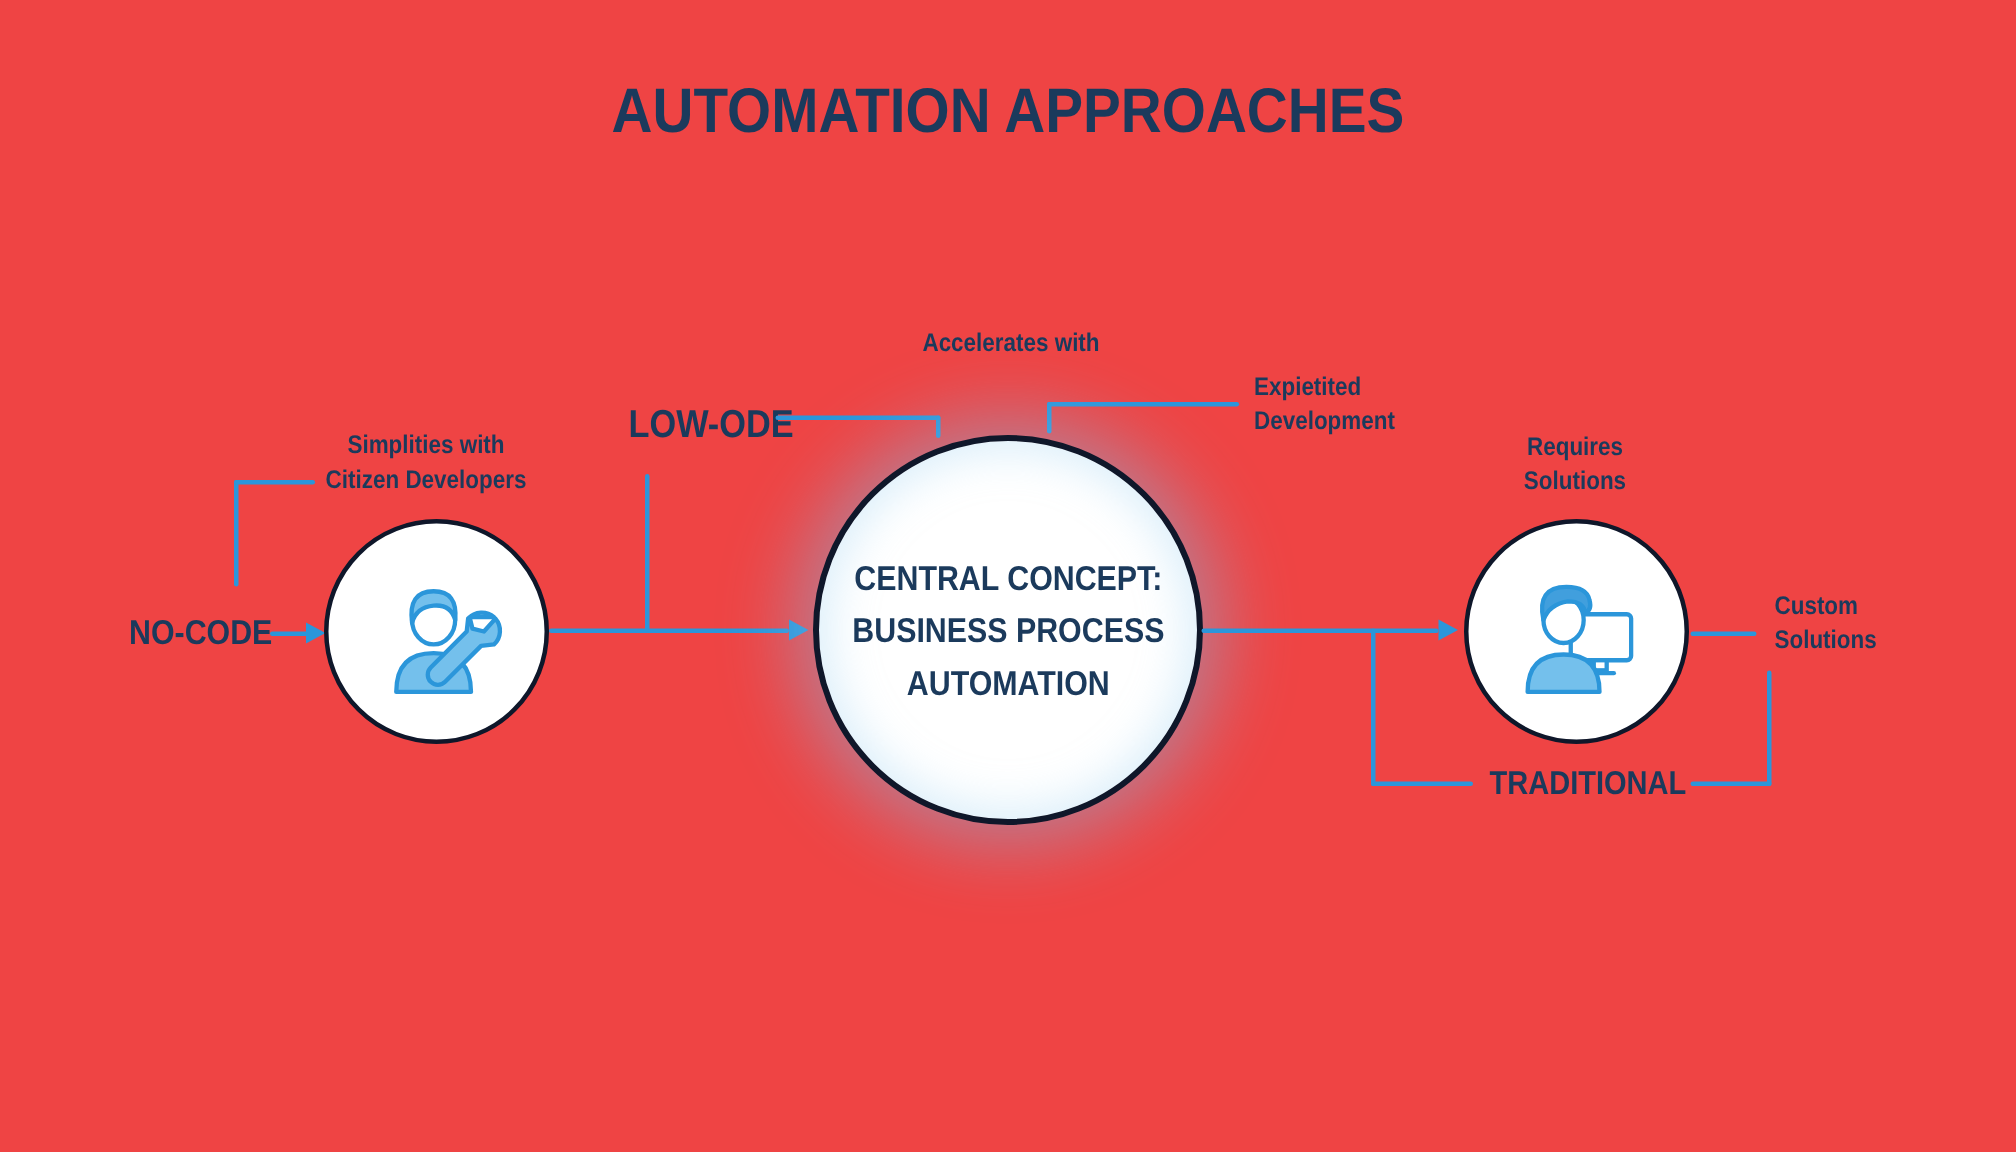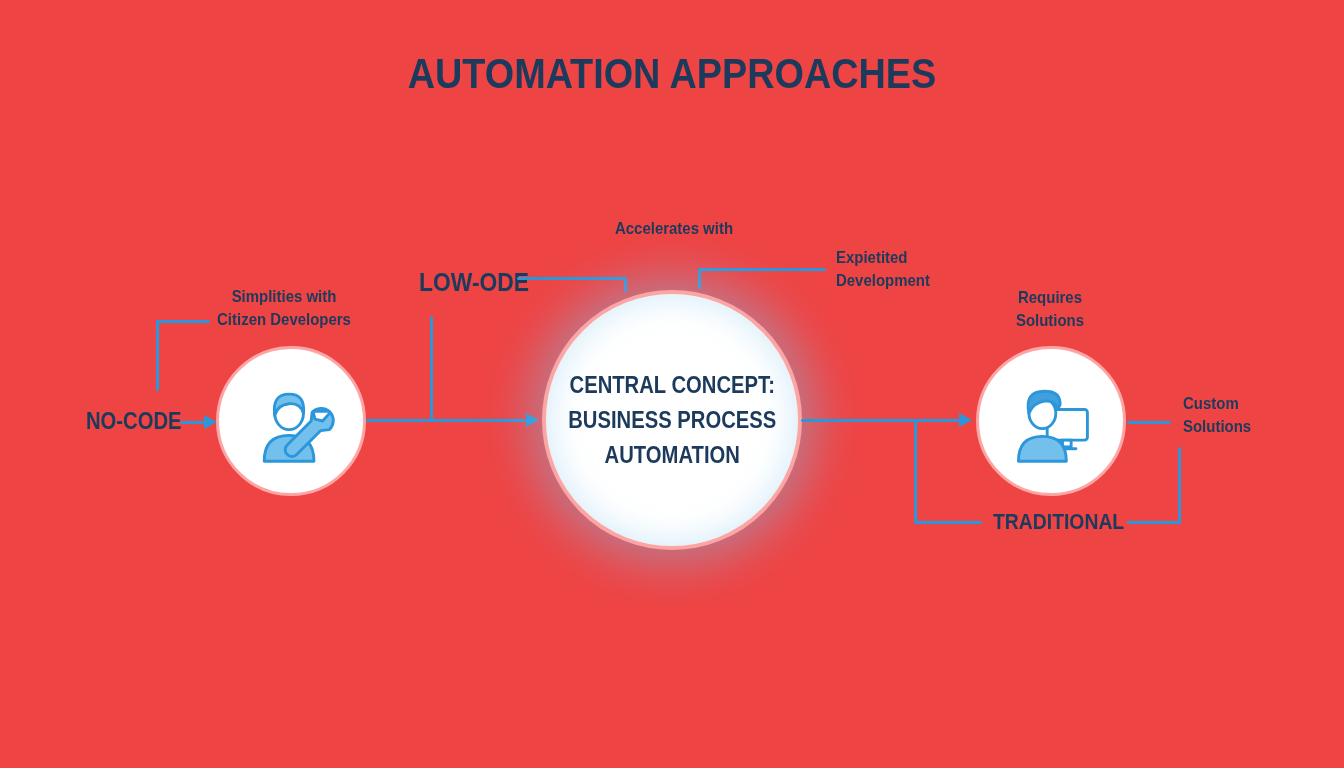--- a/index.html
+++ b/index.html
@@ -31,21 +31,21 @@
   .arrowhead{
     position:absolute;width:0;height:0;
     border-left:13px solid #2b96da;
     border-top:7px solid transparent;
     border-bottom:7px solid transparent;
   }
 
   
   .circle{
     position:absolute;border-radius:50%;background:#ffffff;
-    border:3px solid #fca5a5;
+    border:3px solid #0f172a;
     display:flex;align-items:center;justify-content:center;
   }
   .circle.small{width:144px;height:144px;}
   .circle.big{
     width:252px;height:252px;border-width:4px;
     box-shadow:0 0 48px 14px rgba(125,190,235,0.45), inset 0 0 30px 6px rgba(150,205,240,0.35);
   }
   .central-text{
     text-align:center;font-weight:700;font-size:23px;line-height:35px;
     transform:scaleX(0.88);transform-origin:center center;

